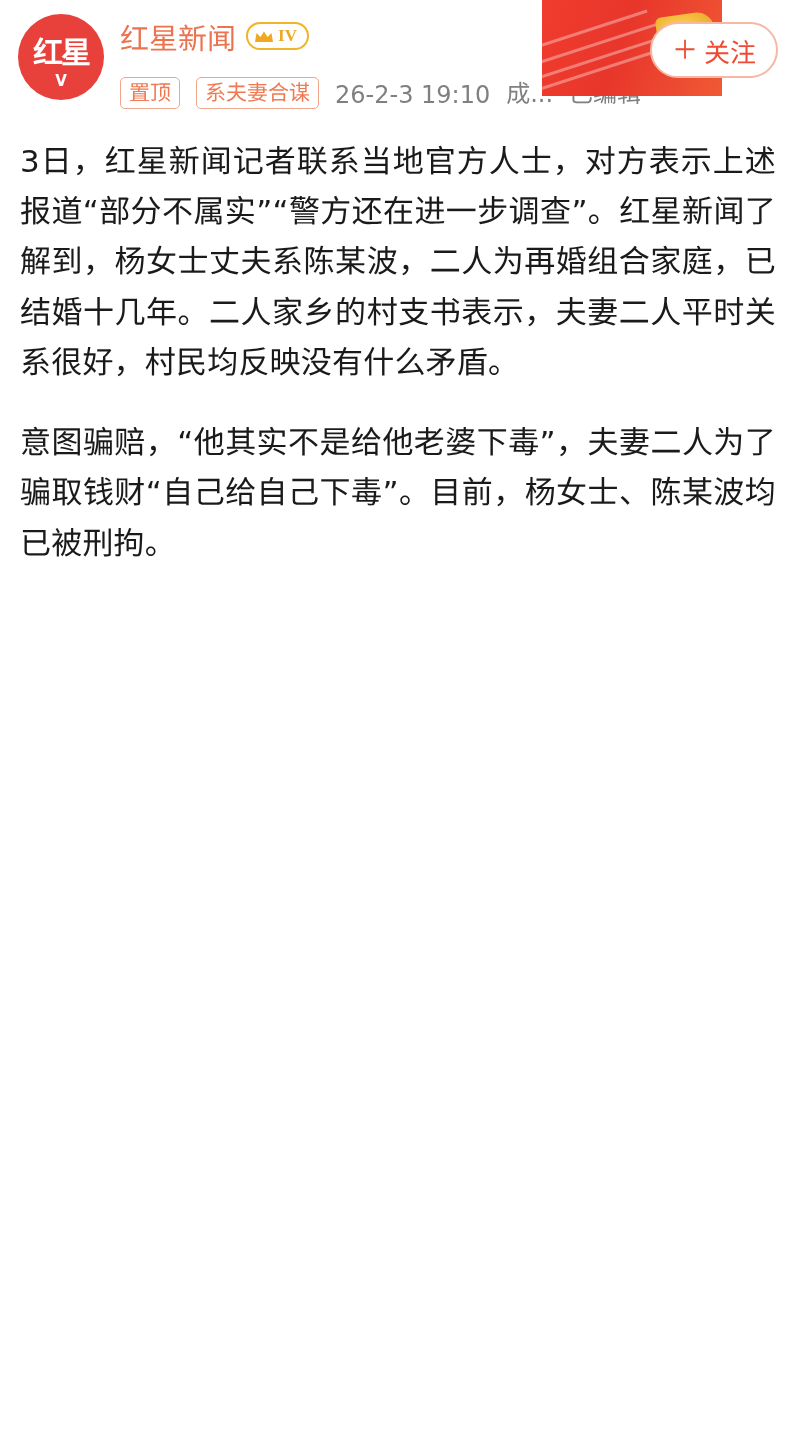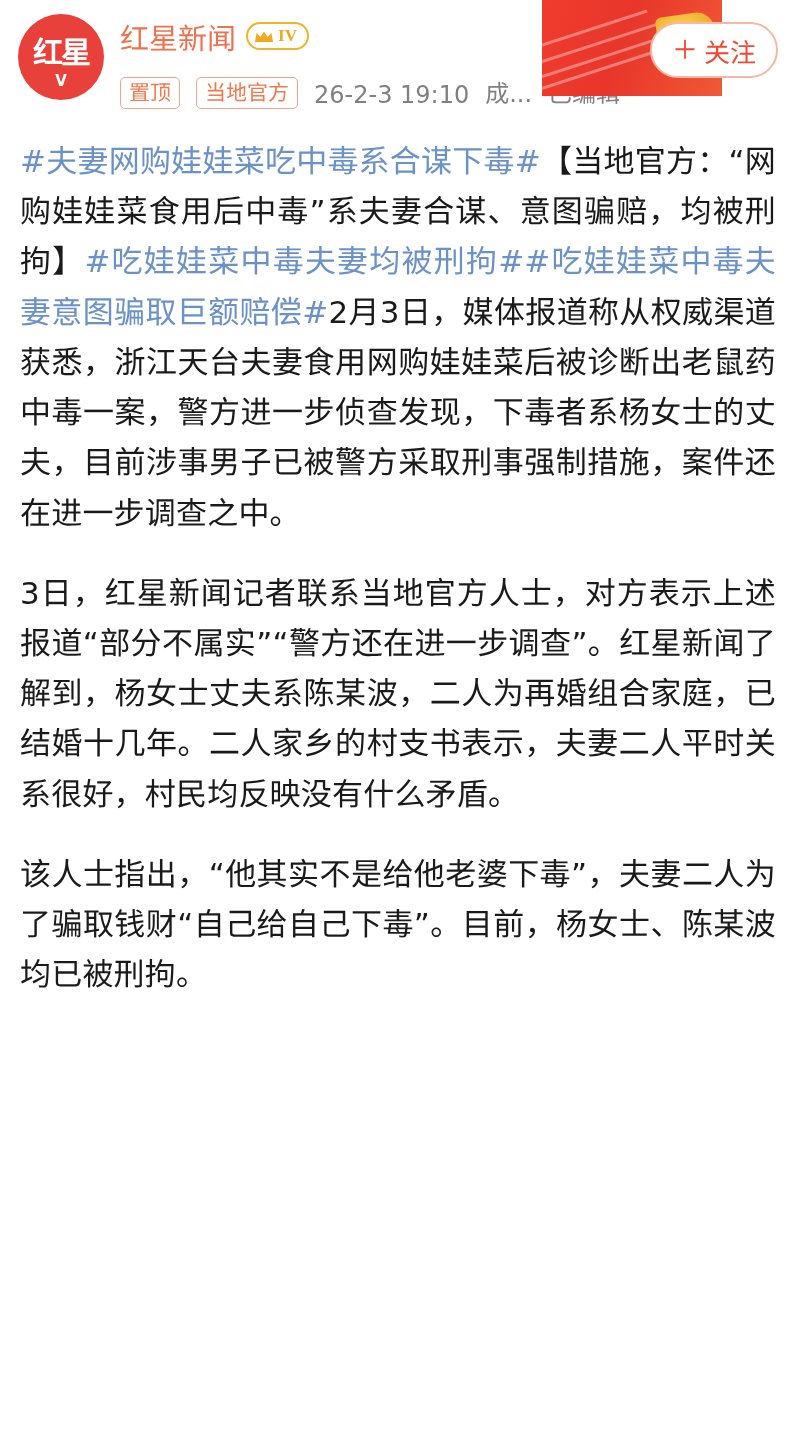--- a/index.html
+++ b/index.html
@@ -224,21 +224,21 @@
             <svg width="20" height="14" viewBox="0 0 20 14" xmlns="http://www.w3.org/2000/svg">
               <path d="M1 12 L2.5 3 L6.5 7 L10 1.5 L13.5 7 L17.5 3 L19 12 Z" fill="#f0a81e"></path>
             </svg>
           </span>
           <span class="vip-label">IV</span>
         </span>
       </div>
 
       <div class="meta-row">
         <span class="tag">置顶</span>
-        <span class="tag">当地官方</span>
+        <span class="tag">系夫妻合谋</span>
         <span class="meta-text">26-2-3 19:10</span>
         <span class="meta-text">成...</span>
         <span class="meta-text">已编辑</span>
       </div>
     </div>
 
     <div class="follow-wrap">
       <div class="follow-banner">
         <span class="stripe s1"></span>
         <span class="stripe s2"></span>
@@ -248,23 +248,22 @@
       </div>
       <div class="follow-btn">
         <span class="plus">＋</span>
         <span>关注</span>
       </div>
     </div>
   </div>
 
   <div class="content">
 
-    <p class="para"><span class="topic">#夫妻网购娃娃菜吃中毒系合谋下毒#</span><span>【当地官方：“网购娃娃菜食用后中毒”系夫妻合谋、意图骗赔，均被刑拘】</span><span class="topic">#吃娃娃菜中毒夫妻均被刑拘#</span><span class="topic">#吃娃娃菜中毒夫妻意图骗取巨额赔偿#</span><span>2月3日，媒体报道称从权威渠道获悉，浙江天台夫妻食用网购娃娃菜后被诊断出老鼠药中毒一案，警方进一步侦查发现，下毒者系杨女士的丈夫，目前涉事男子已被警方采取刑事强制措施，案件还在进一步调查之中。</span></p>
 
     <p class="para">3日，红星新闻记者联系当地官方人士，对方表示上述报道“部分不属实”“警方还在进一步调查”。红星新闻了解到，杨女士丈夫系陈某波，二人为再婚组合家庭，已结婚十几年。二人家乡的村支书表示，夫妻二人平时关系很好，村民均反映没有什么矛盾。</p>
 
 
-    <p class="para">该人士指出，“他其实不是给他老婆下毒”，夫妻二人为了骗取钱财“自己给自己下毒”。目前，杨女士、陈某波均已被刑拘。</p>
+    <p class="para">意图骗赔，“他其实不是给他老婆下毒”，夫妻二人为了骗取钱财“自己给自己下毒”。目前，杨女士、陈某波均已被刑拘。</p>
 
 
   </div>
 
 </div>
 
 </body></html>

